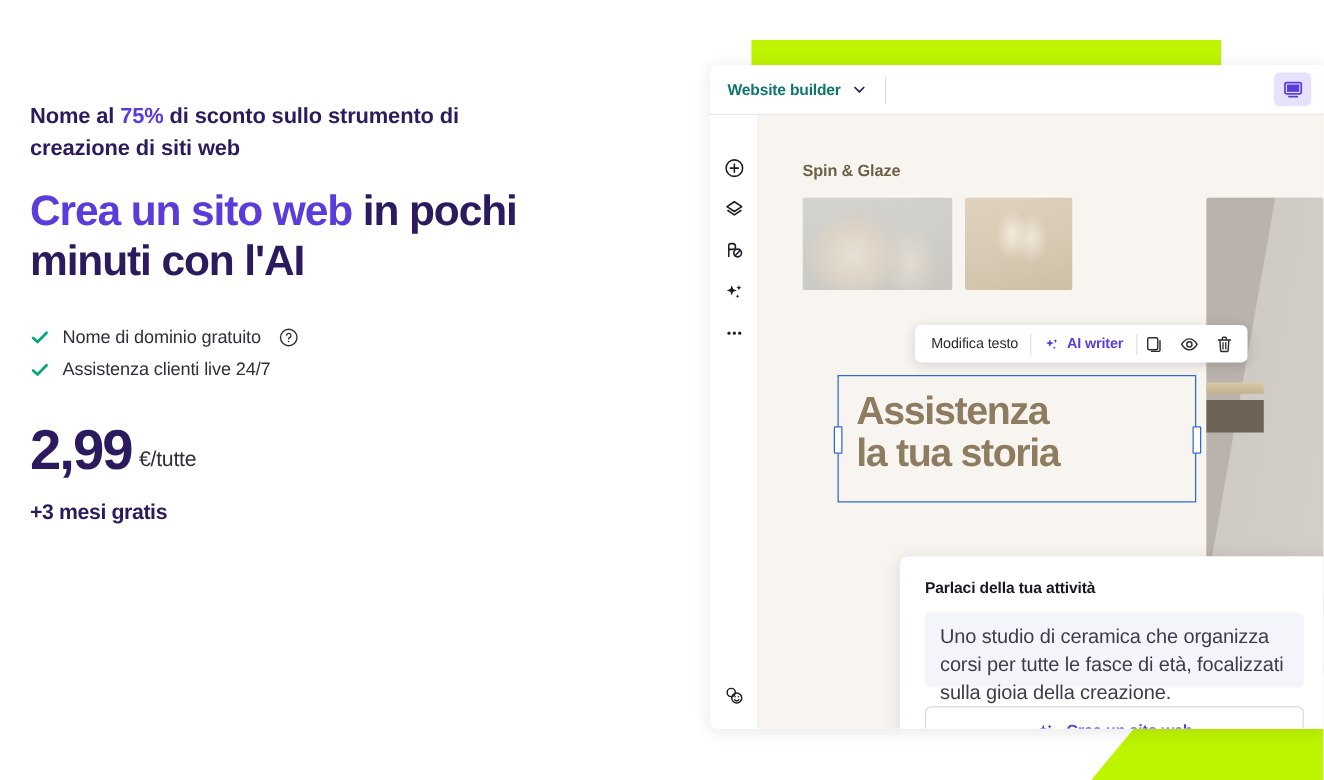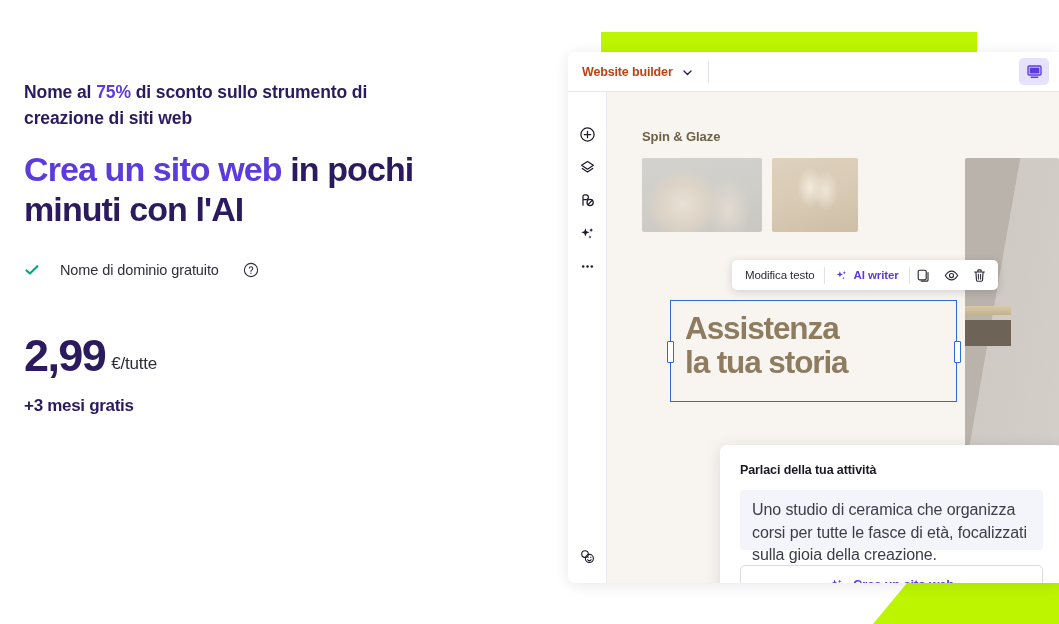--- a/index.html
+++ b/index.html
@@ -22,30 +22,30 @@
 
   .headline {
     margin-top: 18px;
     font-size: 34px; font-weight: 700; line-height: 1.17;
     color: #2B1B5E; letter-spacing: -0.9px; width: 470px;
   }
   .headline .accent { color: #5B3CDB; }
 
   .features { margin-top: 28px; list-style: none; }
   .feat {
-    display: flex; align-items: center; gap: 20px;
+    display: flex; align-items: center; gap: 10px;
     height: 26px; margin-bottom: 0px;
   }
   .feat + .feat { margin-top: 0px; }
   .check { width: 16px; height: 16px; flex: 0 0 16px; display:block; }
   .feat-label { font-size: 14.5px; color: #2F2F3A; letter-spacing: -0.1px; }
   .help-icon { width: 16px; height: 16px; flex:0 0 16px; margin-left: 4px; display:block; }
 
   .price-row {
-    margin-top: 50px; display: flex; align-items: flex-end; gap: 6px;
+    margin-top: 28px; display: flex; align-items: flex-end; gap: 6px;
   }
   .price-main {
     font-size: 45px; font-weight: 700; color: #2B1B5E;
     letter-spacing: -1.6px; line-height: 1;
   }
   .price-unit {
     font-size: 17px; color: #2F2F3A; letter-spacing: -0.2px;
     padding-bottom: 4px;
   }
   .price-note {
@@ -81,21 +81,21 @@
     overflow: hidden;
   }
 
   .titlebar {
     position: absolute; left:0; top:0; width: 491px; height: 40px;
     background:#fff; border-bottom: 1px solid #E8E6EE;
     display:flex; align-items:center;
   }
   .tb-name {
     margin-left: 14px; font-size: 12.5px; font-weight: 700;
-    color: #c2410c; letter-spacing: -0.15px;
+    color: #0f766e; letter-spacing: -0.15px;
   }
   .chev { width: 13px; height:13px; margin-left: 8px; display:block; }
   .tb-divider { width:1px; height:22px; background:#DFDDE6; margin-left: 14px; }
   .monitor-btn {
     position:absolute; right: 10px; top: 6px;
     width: 30px; height: 27px; border-radius: 5px;
     background: #E7E2FB; display:flex; align-items:center; justify-content:center;
   }
   .monitor-btn svg { width: 17px; height: 17px; display:block; }
 
@@ -238,20 +238,28 @@
         <span class="feat-label">Nome di dominio gratuito</span>
         <span class="help-icon">
           <svg viewBox="0 0 16 16">
             <circle cx="8" cy="8" r="6.6" fill="none" stroke="#2F2F3A" stroke-width="1.1"></circle>
             <path d="M6.3 6.1 a1.75 1.75 0 1 1 2.1 2.1 c-0.45 0.18 -0.45 0.6 -0.45 1.05" fill="none" stroke="#2F2F3A" stroke-width="1.1" stroke-linecap="round"></path>
             <circle cx="7.95" cy="11.2" r="0.62" fill="#2F2F3A"></circle>
           </svg>
         </span>
       </li>
 
+      <li class="feat">
+        <span class="check">
+          <svg viewBox="0 0 16 16">
+              <path d="M2.5 8.4 L6 11.6 L13.3 4.2" fill="none" stroke="#00A87E" stroke-width="2.1" stroke-linecap="round" stroke-linejoin="round"></path>
+            </svg>
+        </span>
+        <span class="feat-label">Assistenza clienti live 24/7</span>
+      </li>
 
 
     </ul>
 
     <div class="price-row">
       <span class="price-main">2,99</span>
       <span class="price-unit">€/tutte</span>
     </div>
 
     <div class="price-note">+3 mesi gratis</div>

